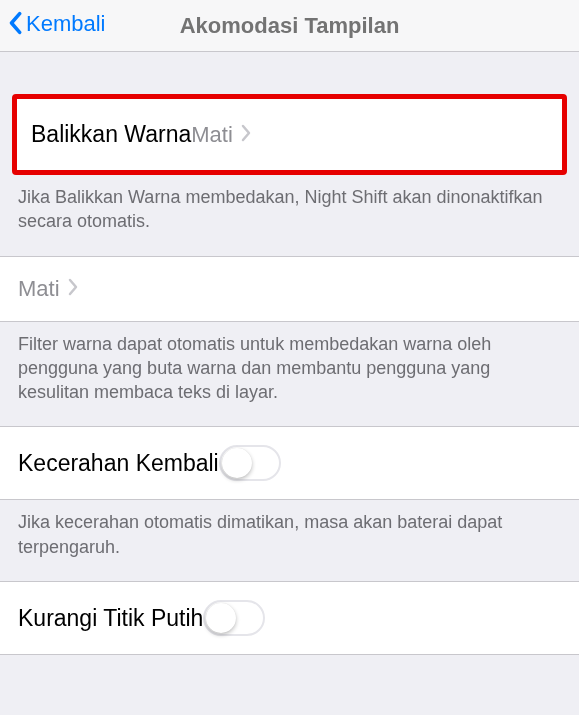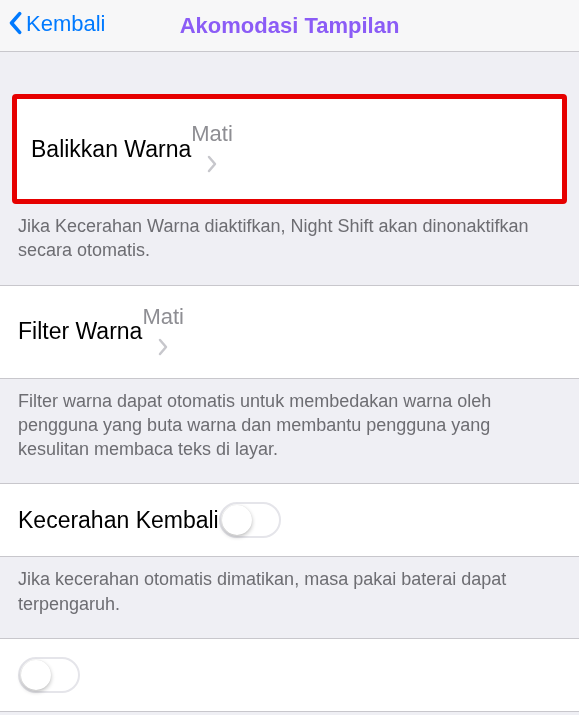--- a/index.html
+++ b/index.html
@@ -34,21 +34,21 @@
       width: 14px;
       height: 24px;
       margin-right: 4px;
     }
     .nav-title {
       position: absolute;
       left: 50%;
       transform: translateX(-50%);
       font-size: 22px;
       font-weight: 600;
-      color: #8b5cf6;
+      color: #737373;
     }
     .spacer {
       height: 42px;
     }
     .cell {
       background: #fff;
       border-top: 1px solid #c8c7cc;
       border-bottom: 1px solid #c8c7cc;
       padding: 18px 18px;
       display: flex;
@@ -64,21 +64,20 @@
     }
     .cell-label {
       font-size: 23px;
       color: #000;
       font-weight: 400;
     }
     .cell-right {
       display: flex;
       align-items: center;
       gap: 8px;
-      flex-direction: column;
     }
     .cell-value {
       font-size: 22px;
       color: #8e8e93;
     }
     .chevron {
       color: #c7c7cc;
     }
     .chevron svg {
       width: 10px;
@@ -130,40 +129,40 @@
   <span class="cell-label">Balikkan Warna</span>
   <div class="cell-right">
     <span class="cell-value">Mati</span>
     <span class="chevron">
       <svg viewBox="0 0 10 18" fill="none" stroke="#c7c7cc" stroke-width="2.5" stroke-linecap="round" stroke-linejoin="round">
         <polyline points="2,2 8,9 2,16"></polyline>
       </svg>
     </span>
   </div>
 </div>
-<div class="footer-text">Jika Kecerahan Warna diaktifkan, Night Shift akan dinonaktifkan secara otomatis.</div>
+<div class="footer-text">Jika Balikkan Warna membedakan, Night Shift akan dinonaktifkan secara otomatis.</div>
 
 <div class="cell">
-  <span class="cell-label">Filter Warna</span>
   <div class="cell-right">
     <span class="cell-value">Mati</span>
     <span class="chevron">
       <svg viewBox="0 0 10 18" fill="none" stroke="#c7c7cc" stroke-width="2.5" stroke-linecap="round" stroke-linejoin="round">
         <polyline points="2,2 8,9 2,16"></polyline>
       </svg>
     </span>
   </div>
 </div>
 <div class="footer-text">Filter warna dapat otomatis untuk membedakan warna oleh pengguna yang buta warna dan membantu pengguna yang kesulitan membaca teks di layar.</div>
 
 <div class="cell">
   <span class="cell-label">Kecerahan Kembali</span>
   <div class="toggle">
     <div class="toggle-knob"></div>
   </div>
 </div>
-<div class="footer-text">Jika kecerahan otomatis dimatikan, masa pakai baterai dapat terpengaruh.</div>
+<div class="footer-text">Jika kecerahan otomatis dimatikan, masa akan baterai dapat terpengaruh.</div>
 
 <div class="cell">
+  <span class="cell-label">Kurangi Titik Putih</span>
   <div class="toggle">
     <div class="toggle-knob"></div>
   </div>
 </div>
 
 </body></html>

